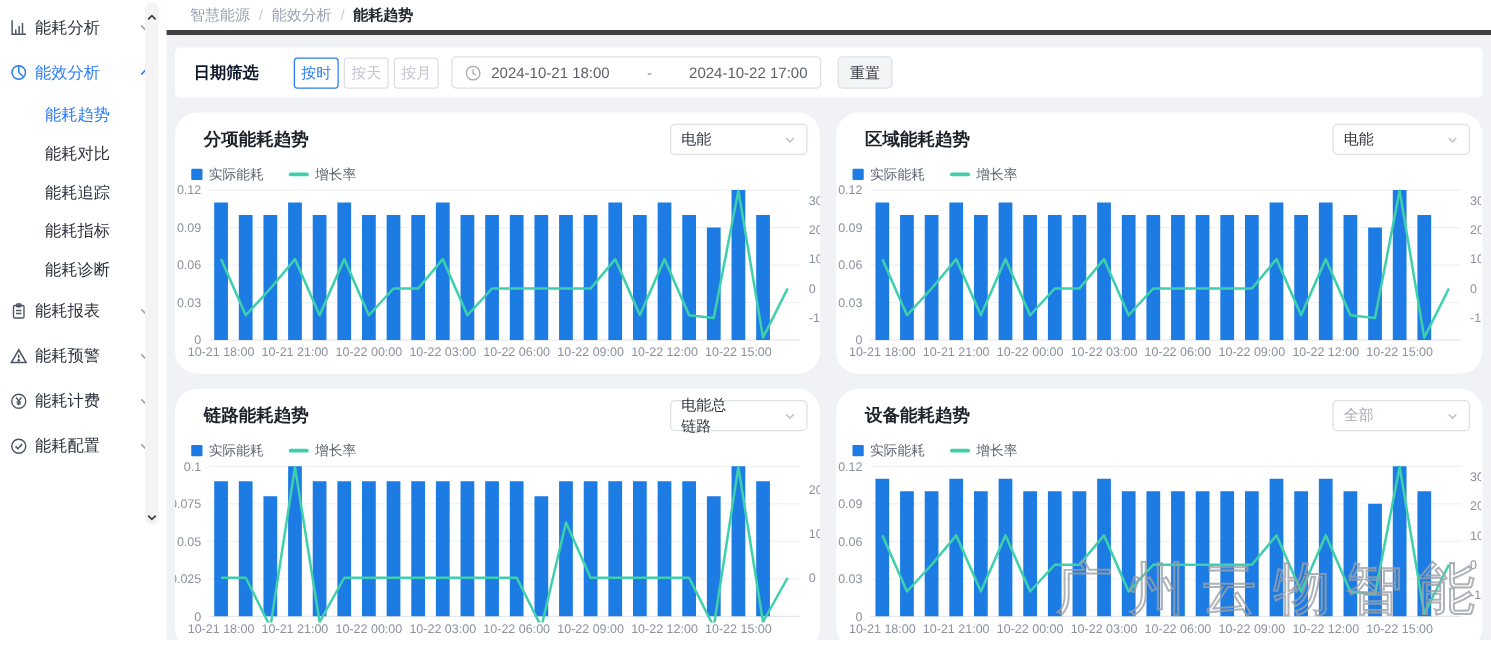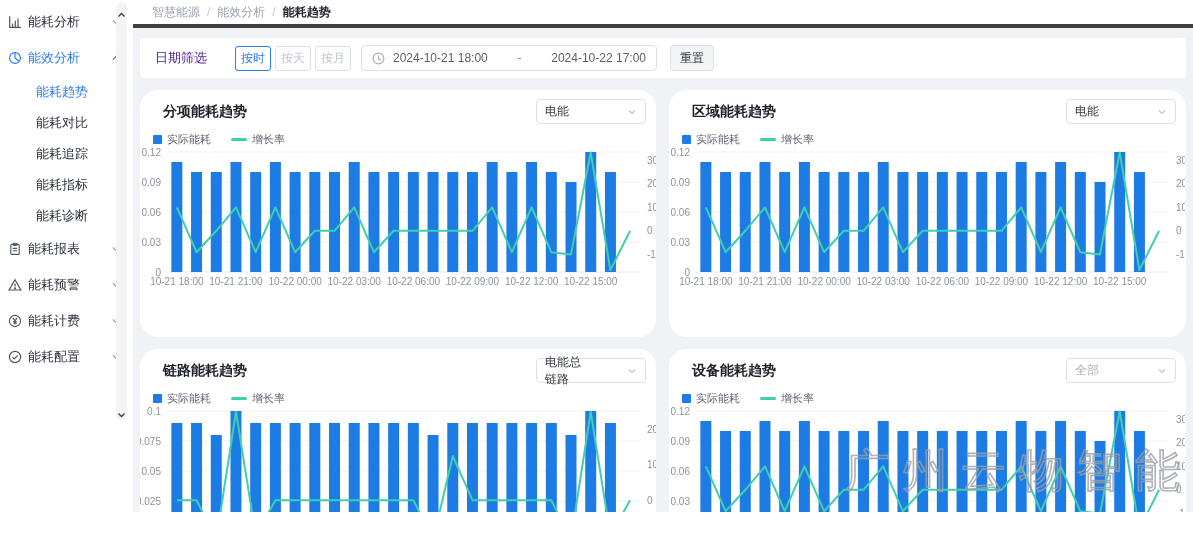--- a/index.html
+++ b/index.html
@@ -39,37 +39,37 @@
   .tab { font-size:13px; font-weight:bold; color:#23272f; cursor:pointer; }
   .tab.active { color:#2b7cf6; }
 
   .page { padding:10px 7px 0 7px; display:grid; grid-template-columns:516px 517px;
           gap:12px 13px; }
   .card { background:#fff; border-radius:4px; }
 
   
   .filter-card { grid-column:1 / -1; height:40px; display:flex; align-items:center;
                  padding:0 15px; }
-  .filter-label { font-size:13px; font-weight:normal; color:#4c1d95; }
+  .filter-label { font-size:13px; font-weight:bold; color:#0f172a; }
   .granularity { display:flex; gap:4px; margin-left:28px; }
   .gbtn { min-width:29px; height:25px; padding:0 5px; font-size:12px; background:#fff;
           border:1px solid #dcdfe6; border-radius:3px; color:#bfc5cf; cursor:pointer;
           font-family:inherit; }
   .gbtn.active { border-color:#2b7cf6; color:#2b7cf6; }
   .daterange { margin-left:10px; width:296px; height:26px; border:1px solid #dcdfe6;
                border-radius:4px; display:flex; align-items:center; padding:0 10px;
                font-size:12px; color:#5b6068; background:#fff; }
   .daterange .clock { display:inline-flex; color:#a8abb2; margin-right:8px; }
   .daterange .dr-sep { flex:1; text-align:center; color:#8a8f98; }
   .reset-btn { margin-left:13px; height:26px; padding:0 9px; font-size:12px;
                background:#f3f4f6; border:1px solid #dcdfe6; border-radius:4px;
                color:#33373e; cursor:pointer; font-family:Liberation Serif, serif; }
 
   
-  .chart-card { height:247px; position:relative; overflow:hidden;border-radius:18px; }
+  .chart-card { height:209px; position:relative; overflow:hidden;border-radius:18px; }
   .c-title { position:absolute; left:23px; top:13px; font-size:14px; font-weight:bold;
              color:#1d2129; }
   .c-select { position:absolute; right:10px; top:9px; width:110px; height:25px;
               border:1px solid #dcdfe6; border-radius:4px; display:flex;
               align-items:center; padding:0 8px; font-size:12px; color:#33373e;
               cursor:pointer; background:#fff;gap:39px; }
   .c-select .sel-val { flex:1; }
   .c-select.muted .sel-val { color:#a8abb2; }
   .c-select .caret { color:#c0c4cc; display:inline-flex; }
   .c-legend { position:absolute; left:13px; top:42px; display:flex; align-items:center;

